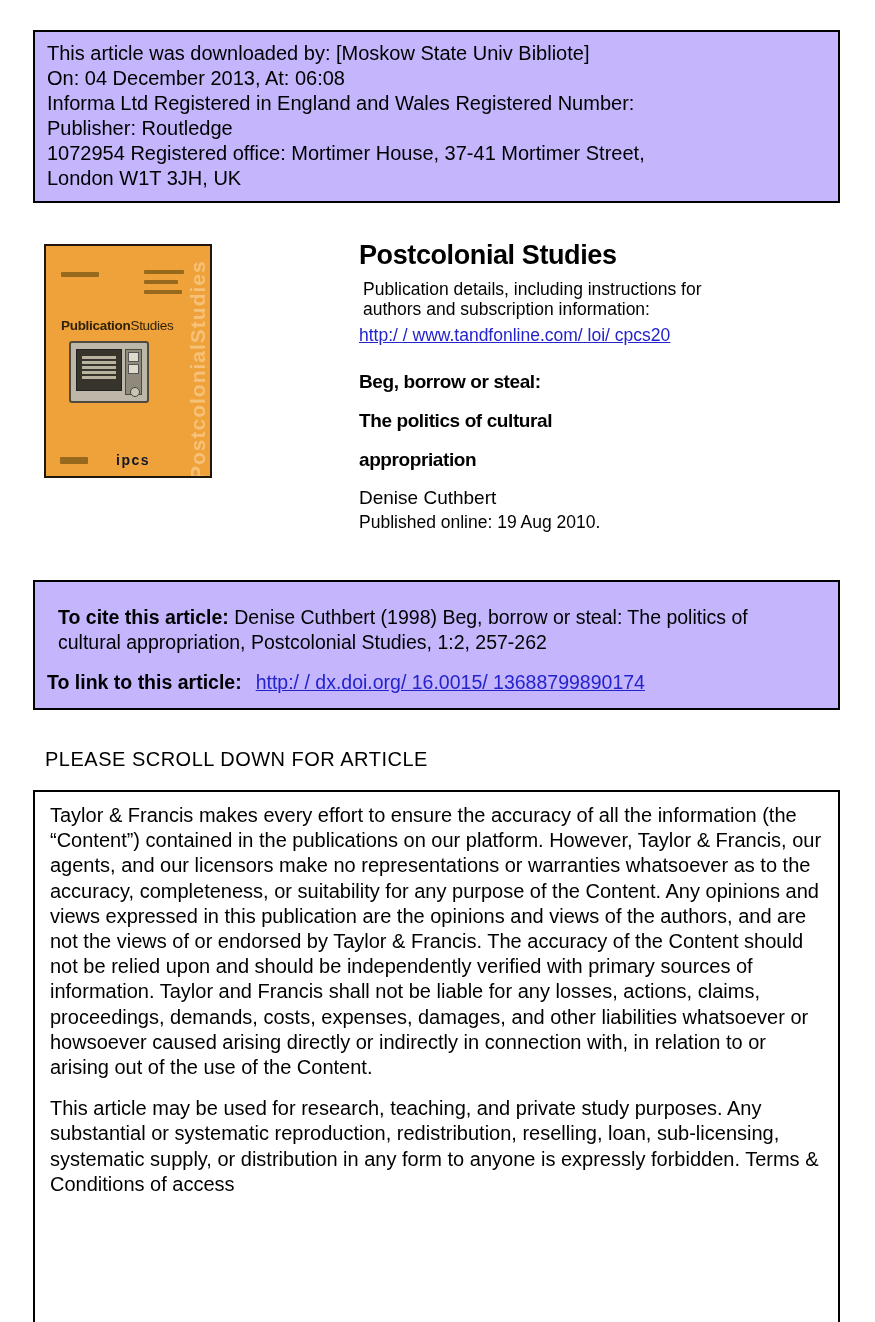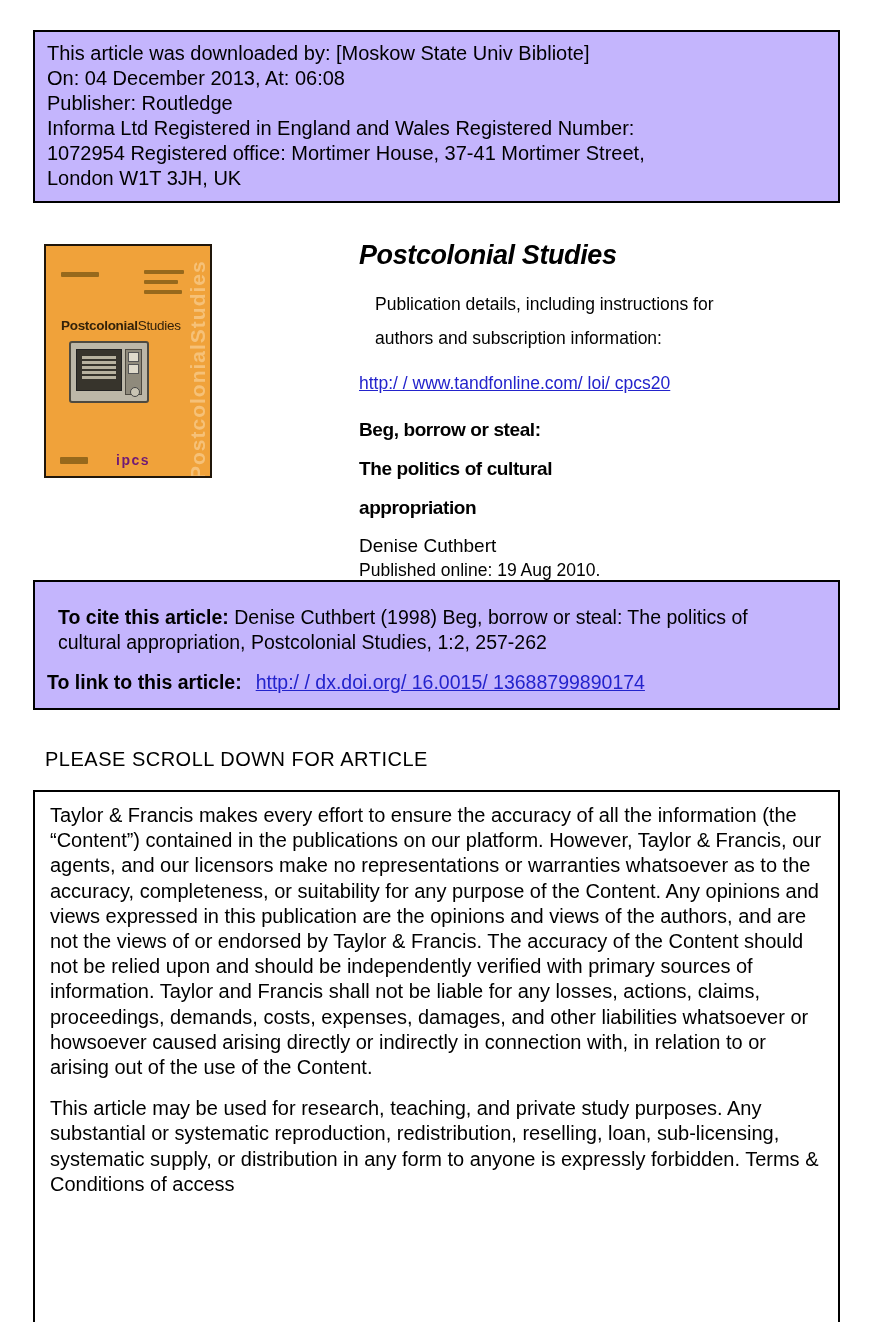--- a/index.html
+++ b/index.html
@@ -45,26 +45,26 @@
     position:absolute;right:5px;top:6px;width:17px;height:46px;
     background:#8f8a7c;border:1px solid #4e4a40;box-sizing:border-box;
   }
   #tv .panel i{display:block;height:8px;margin:2px 2px;background:#dfdacb;border:1px solid #555;}
   #tv .knob{
     position:absolute;right:7px;bottom:4px;width:10px;height:10px;border-radius:50%;
     background:#c9c4b4;border:1px solid #444;box-sizing:border-box;
   }
   #cover-ipcs{
     position:absolute;left:70px;bottom:8px;font-size:14px;font-weight:bold;
-    color:#701a75;letter-spacing:1.5px;filter:blur(.3px);
+    color:#0f172a;letter-spacing:1.5px;filter:blur(.3px);
   }
 
   #journal-col{position:absolute;left:359px;top:240px;width:440px;}
-  #journal-title{font-size:27px;font-weight:bold;letter-spacing:-.4px;margin:0 0 8px 0;font-style:italic;}
-  #pub-details{font-size:17.5px;line-height:34px;width:400px;margin:16px;}
+  #journal-title{font-size:27px;font-weight:bold;letter-spacing:-.4px;margin:0 0 8px 0;}
+  #pub-details{font-size:17.5px;line-height:20px;width:400px;margin:4px;}
   a.doclink{color:#2323cc;text-decoration:underline;}
   #journal-url{font-size:17.5px;line-height:25px;display:inline-block;margin-top:0px;}
   #article-title{margin-top:14px;}
   #article-title .tline{font-size:19px;font-weight:bold;letter-spacing:-.4px;line-height:39px;}
   #author{font-size:19px;line-height:25px;margin-top:6px;}
   #pub-online{font-size:17.5px;line-height:25px;}
 
   
   #citebox{left:33px;top:580px;width:807px;height:130px;padding:12px 12px;}
   #cite-para{font-size:19.5px;line-height:25px;margin:11px;}
@@ -85,33 +85,33 @@
   }
   #disclaimer p{font-size:20px;line-height:25.2px;margin:0;width:772px;}
   #disclaimer p + p{margin-top:16px;}
 </style>
 </head>
 <body>
 
 <div class="box" id="provenance">
   <div class="pline">This article was downloaded by: [Moskow State Univ Bibliote]</div>
   <div class="pline">On: 04 December 2013, At: 06:08</div>
+  <div class="pline">Informa Ltd Registered in England and Wales Registered Number:</div>
   <div class="pline">Publisher: Routledge</div>
-  <div class="pline">Informa Ltd Registered in England and Wales Registered Number:</div>
   <div class="pline">1072954 Registered office: Mortimer House, 37-41 Mortimer Street,</div>
   <div class="pline">London W1T 3JH, UK</div>
 </div>
 
 <div id="cover">
   <span id="cover-watermark">PostcolonialStudies</span>
   <span class="smudge" style="left:15px;top:26px;width:38px;height:5px;"></span>
   <span class="smudge" style="left:98px;top:24px;width:40px;height:4px;"></span>
   <span class="smudge" style="left:98px;top:34px;width:34px;height:4px;"></span>
   <span class="smudge" style="left:98px;top:44px;width:38px;height:4px;"></span>
-  <div id="cover-title"><span class="b">Postcolonial</span><span>Studies</span></div>
+  <div id="cover-title"><span class="b">Publication</span><span>Studies</span></div>
   <div id="tv">
     <div class="screen">
         <i></i>
         <i></i>
         <i></i>
         <i></i>
         <i></i>
       </div>
     <div class="panel">
         <i></i>

